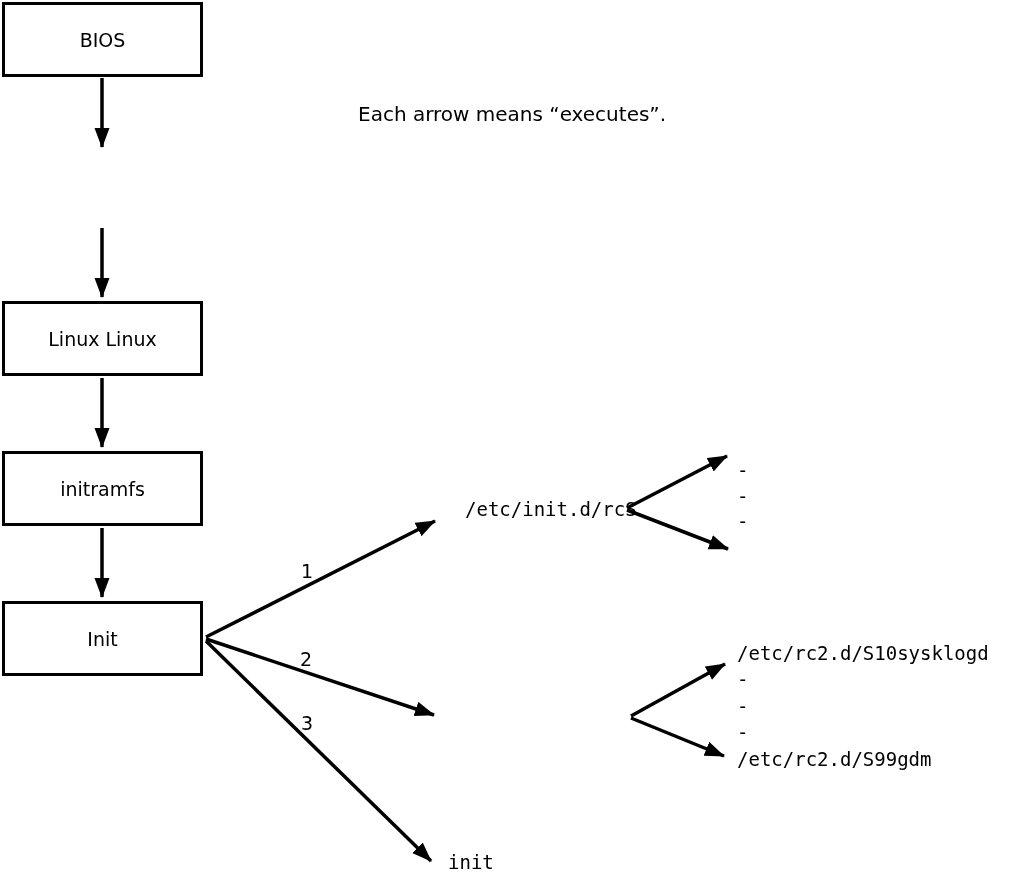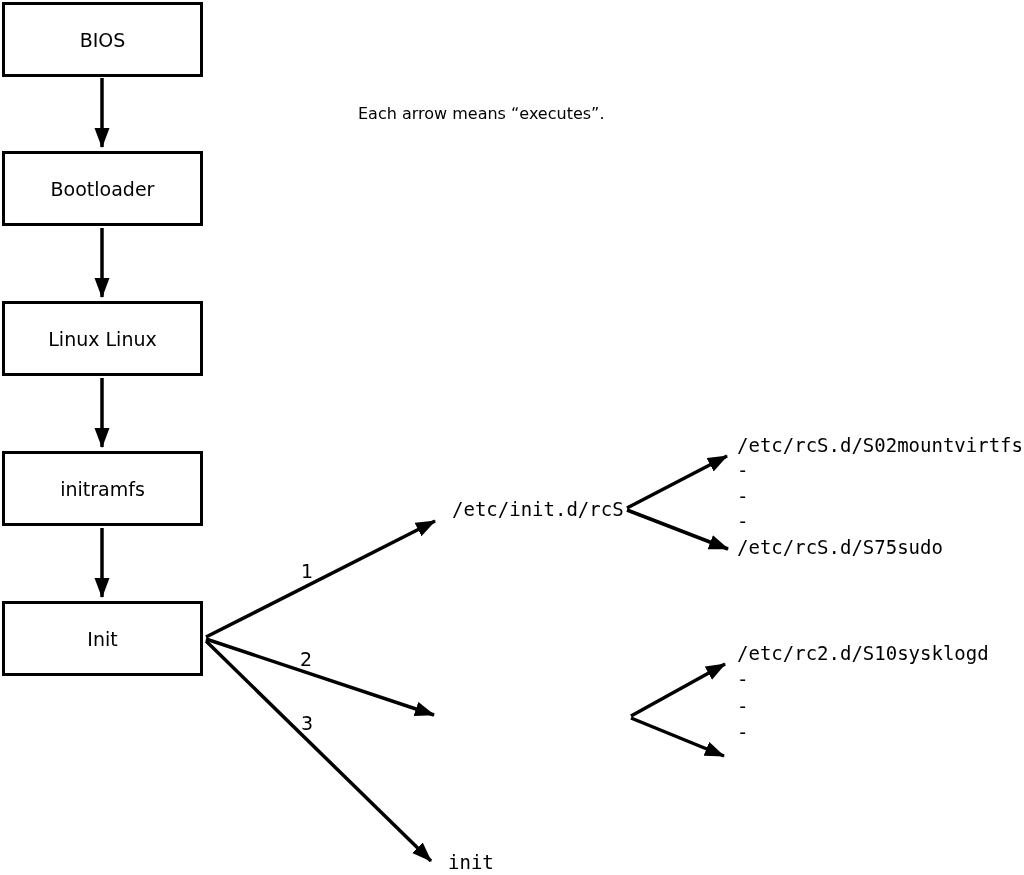--- a/index.html
+++ b/index.html
@@ -36,21 +36,21 @@
   }
   .box span {
     font-size: 19px;
     line-height: 24px;
     white-space: nowrap;
   }
   .note {
     position: absolute;
     left: 358px;
     top: 103px;
-    font-size: 16px;
+    font-size: 20px;
     line-height: 22px;
     white-space: nowrap;
   }
   .num {
     position: absolute;
     font-size: 19px;
     line-height: 22px;
   }
   .mono {
     position: absolute;
@@ -84,46 +84,42 @@
     <line x1="627" y1="508" x2="727" y2="456" stroke="#000000" stroke-width="3.5" marker-end="url(#ah)"></line>
     <line x1="627" y1="510" x2="728" y2="549" stroke="#000000" stroke-width="3.5" marker-end="url(#ah)"></line>
 
     <line x1="631" y1="716" x2="725" y2="664" stroke="#000000" stroke-width="3.5" marker-end="url(#ah)"></line>
     <line x1="631" y1="718" x2="724" y2="756" stroke="#000000" stroke-width="3.5" marker-end="url(#ah)"></line>
   </svg>
 
   <div class="box" style="top:2px">
     <span>BIOS</span>
   </div>
-  <div class="box" style="top:151px">
-    <span>Bootloader</span>
-  </div>
   <div class="box" style="top:301px">
     <span>Linux Linux</span>
   </div>
   <div class="box" style="top:451px">
     <span>initramfs</span>
   </div>
   <div class="box" style="top:601px">
     <span>Init</span>
   </div>
 
   <div class="note">Each arrow means “executes”.</div>
 
   <div class="num" style="left:301px;top:560px">1</div>
   <div class="num" style="left:300px;top:648px">2</div>
   <div class="num" style="left:301px;top:712px">3</div>
 
-  <div class="mono" style="left:452px;top:497px">/etc/init.d/rcS</div>
-  <div class="mono" style="left:737px;top:433px">/etc/rcS.d/S02mountvirtfs</div>
+  <div class="mono" style="left:465px;top:497px">/etc/init.d/rcS</div>
   <div class="mono" style="left:737px;top:458px">-</div>
   <div class="mono" style="left:737px;top:484px">-</div>
   <div class="mono" style="left:737px;top:509px">-</div>
-  <div class="mono" style="left:737px;top:535px">/etc/rcS.d/S75sudo</div>
 
   <div class="mono" style="left:737px;top:641px">/etc/rc2.d/S10sysklogd</div>
   <div class="mono" style="left:737px;top:667px">-</div>
   <div class="mono" style="left:737px;top:694px">-</div>
   <div class="mono" style="left:737px;top:720px">-</div>
+  <div class="mono" style="left:737px;top:747px">/etc/rc2.d/S99gdm</div>
 
   <div class="mono" style="left:448px;top:850px">init</div>
 
 </div>
 
 </body></html>

